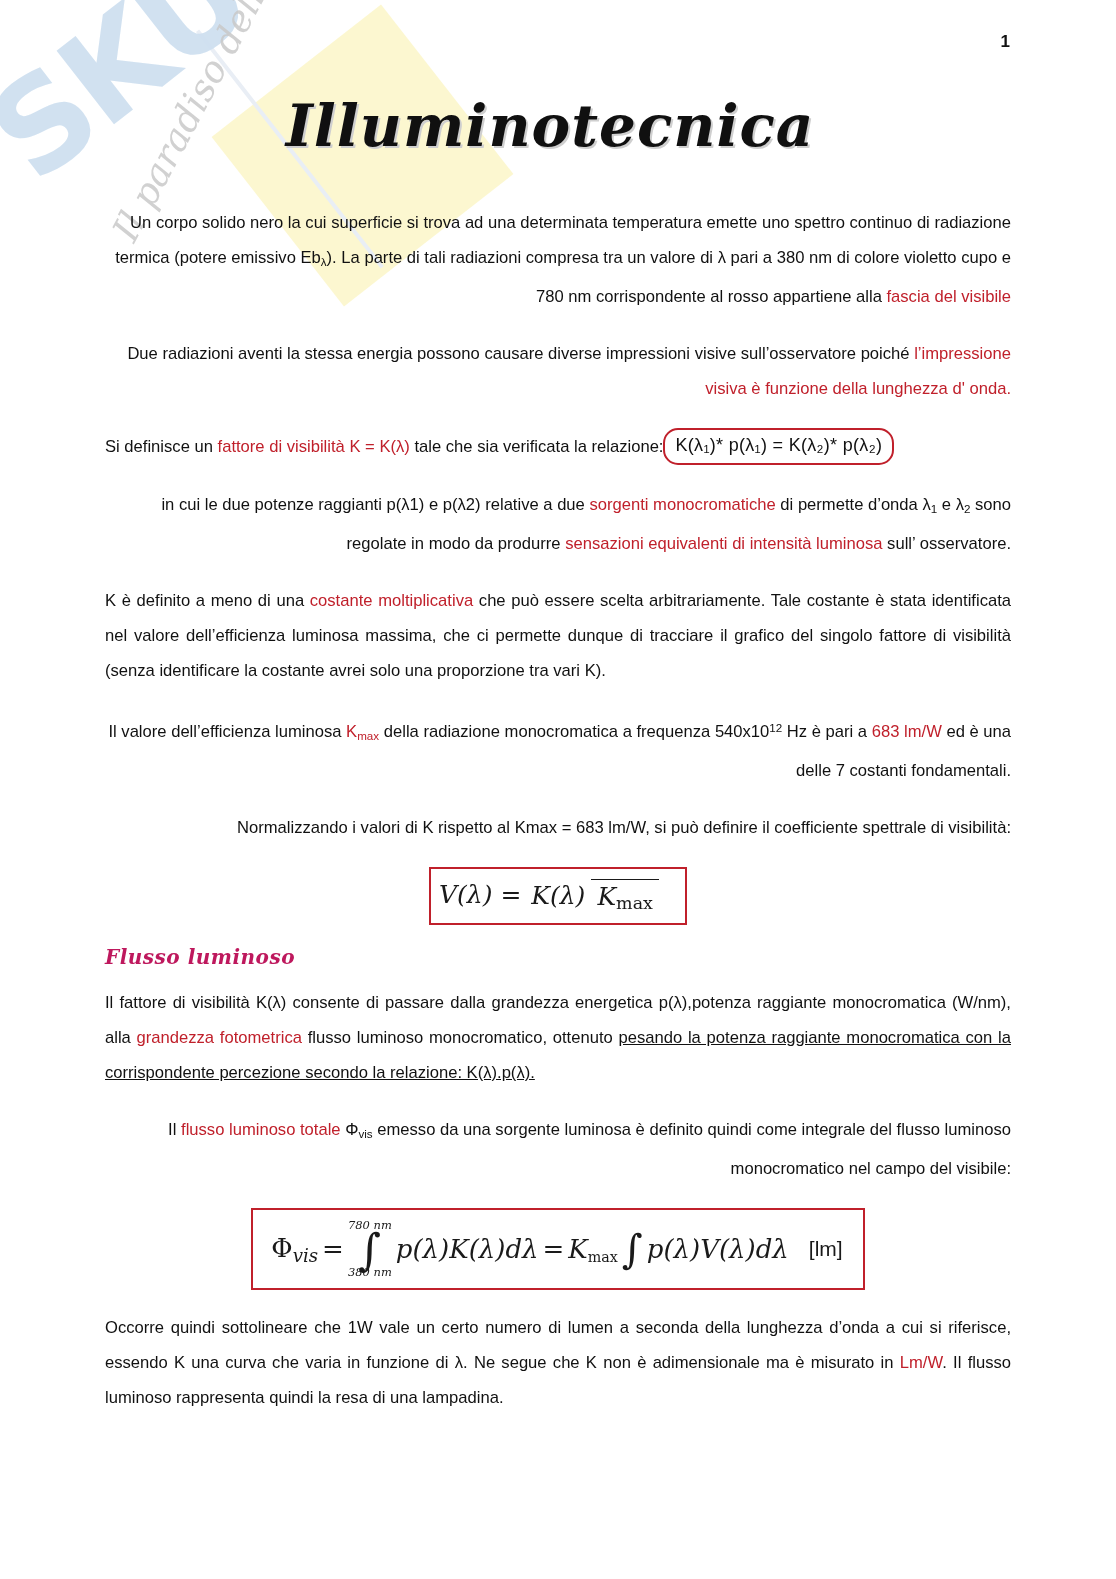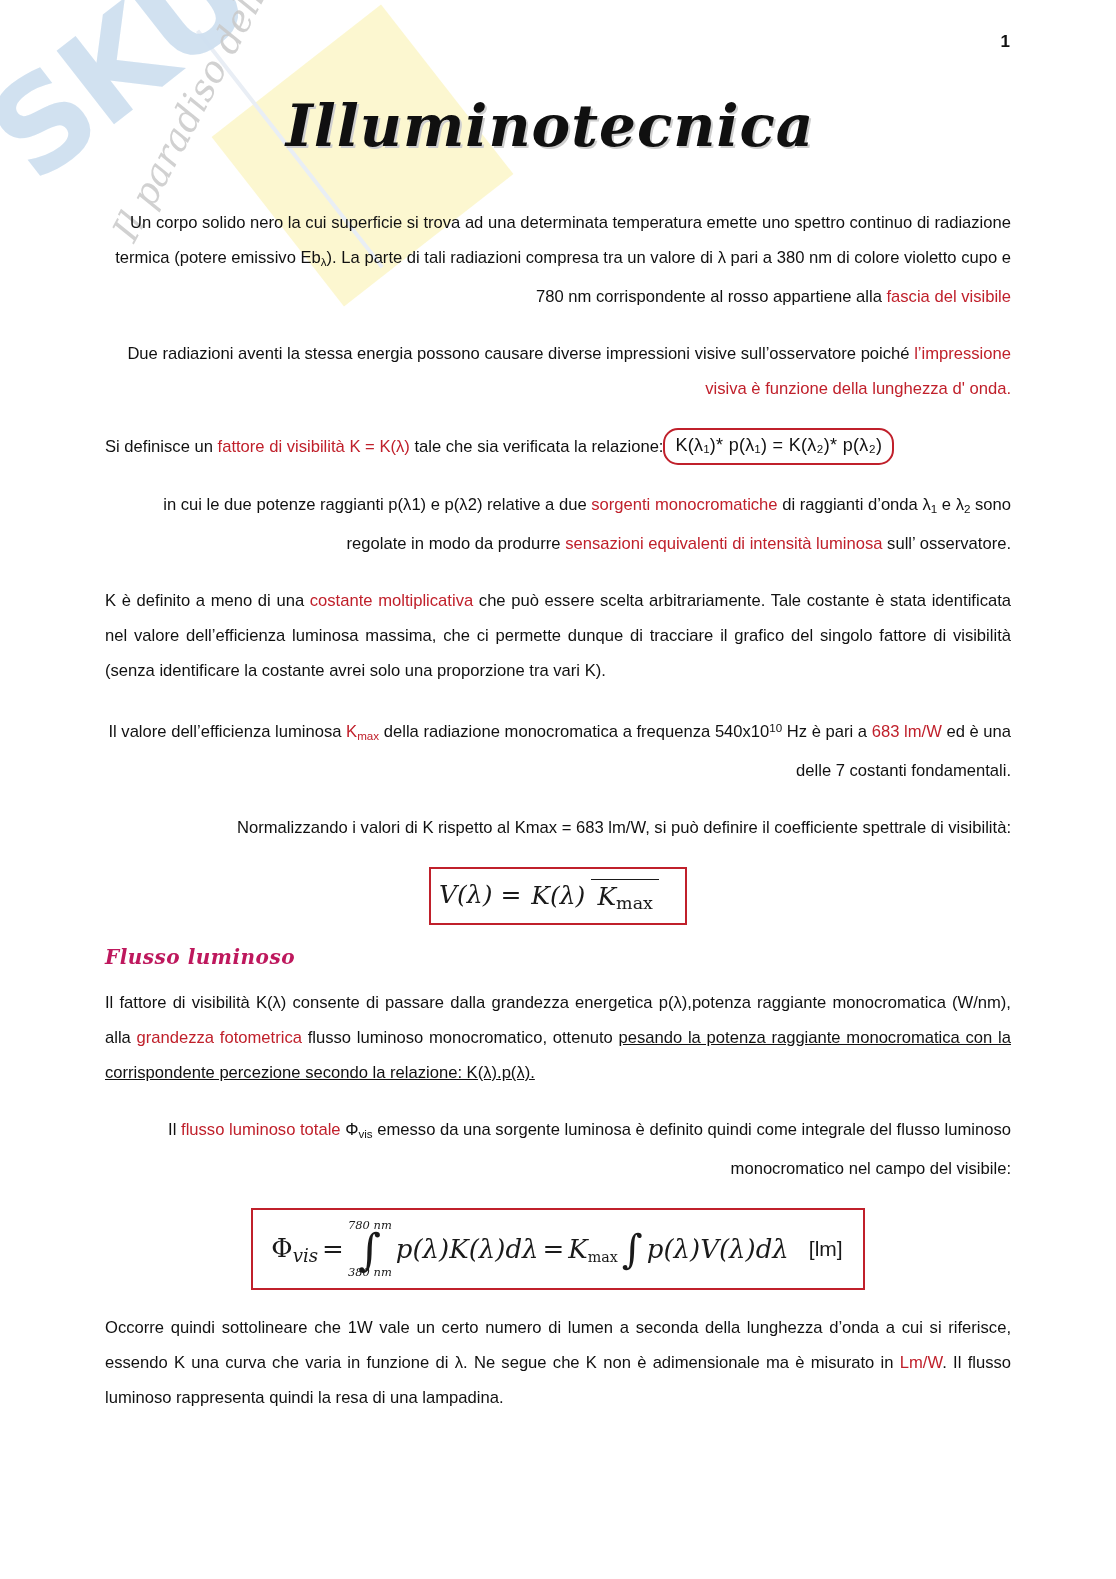--- a/index.html
+++ b/index.html
@@ -250,26 +250,26 @@
 
       <p class="para"><span>Un corpo solido nero la cui superficie si trova ad una determinata temperatura emette uno spettro continuo di radiazione termica (potere emissivo Eb</span><sub>λ</sub><span>). La parte di tali radiazioni compresa tra un valore di λ pari a 380 nm di colore violetto cupo e 780 nm corrispondente al rosso appartiene alla </span><span class="red">fascia del visibile</span></p>
 
       <p class="para"><span>Due radiazioni aventi la stessa energia possono causare diverse impressioni visive sull’osservatore poiché </span><span class="red">l’impressione visiva è funzione della lunghezza d' onda.</span></p>
 
       <div class="row-with-box">
         <div class="txt"><span>Si definisce un </span><span class="red">fattore di visibilità K = K(λ)</span><span> tale che sia verificata la relazione:</span></div>
         <div class="fbox fbox-inline">K(λ₁)*  p(λ₁)  =  K(λ₂)*  p(λ₂)</div>
       </div>
 
-      <p class="para"><span>in cui le due potenze raggianti p(λ1) e p(λ2) relative a due </span><span class="red">sorgenti monocromatiche</span><span> di raggianti d’onda λ</span><sub>1</sub><span> e λ</span><sub>2</sub><span> sono regolate in modo da produrre </span><span class="red">sensazioni equivalenti di intensità luminosa</span><span> sull’ osservatore.</span></p>
+      <p class="para"><span>in cui le due potenze raggianti p(λ1) e p(λ2) relative a due </span><span class="red">sorgenti monocromatiche</span><span> di permette d’onda λ</span><sub>1</sub><span> e λ</span><sub>2</sub><span> sono regolate in modo da produrre </span><span class="red">sensazioni equivalenti di intensità luminosa</span><span> sull’ osservatore.</span></p>
 
       <p class="para justify"><span>K è definito a meno di una </span><span class="red">costante moltiplicativa</span><span> che può essere scelta arbitrariamente. Tale costante è stata identificata nel valore dell’efficienza luminosa massima, che ci permette dunque di tracciare il grafico del singolo fattore di visibilità (senza identificare la costante avrei solo una proporzione tra vari K).</span></p>
 
 
-      <p class="para"><span>Il valore dell’efficienza luminosa </span><span class="red"><span>K</span><sub>max</sub></span><span> della radiazione monocromatica a frequenza 540x10</span><sup>10</sup><span> Hz è pari a </span><span class="red">683 lm/W</span><span> ed è una delle 7 costanti fondamentali.</span></p>
+      <p class="para"><span>Il valore dell’efficienza luminosa </span><span class="red"><span>K</span><sub>max</sub></span><span> della radiazione monocromatica a frequenza 540x10</span><sup>12</sup><span> Hz è pari a </span><span class="red">683 lm/W</span><span> ed è una delle 7 costanti fondamentali.</span></p>
 
       <p class="para">Normalizzando i valori di K rispetto al Kmax = 683 lm/W, si può definire il coefficiente spettrale di visibilità:</p>
 
       <div class="formula-center">
         <div class="fbox fbox-vlambda">
           <span>V(λ) =</span><span class="frac">
               <span class="num">K(λ)</span>
               <span class="den"><span>K</span><sub class="nonitalic">max</sub></span>
             </span>
         </div>

